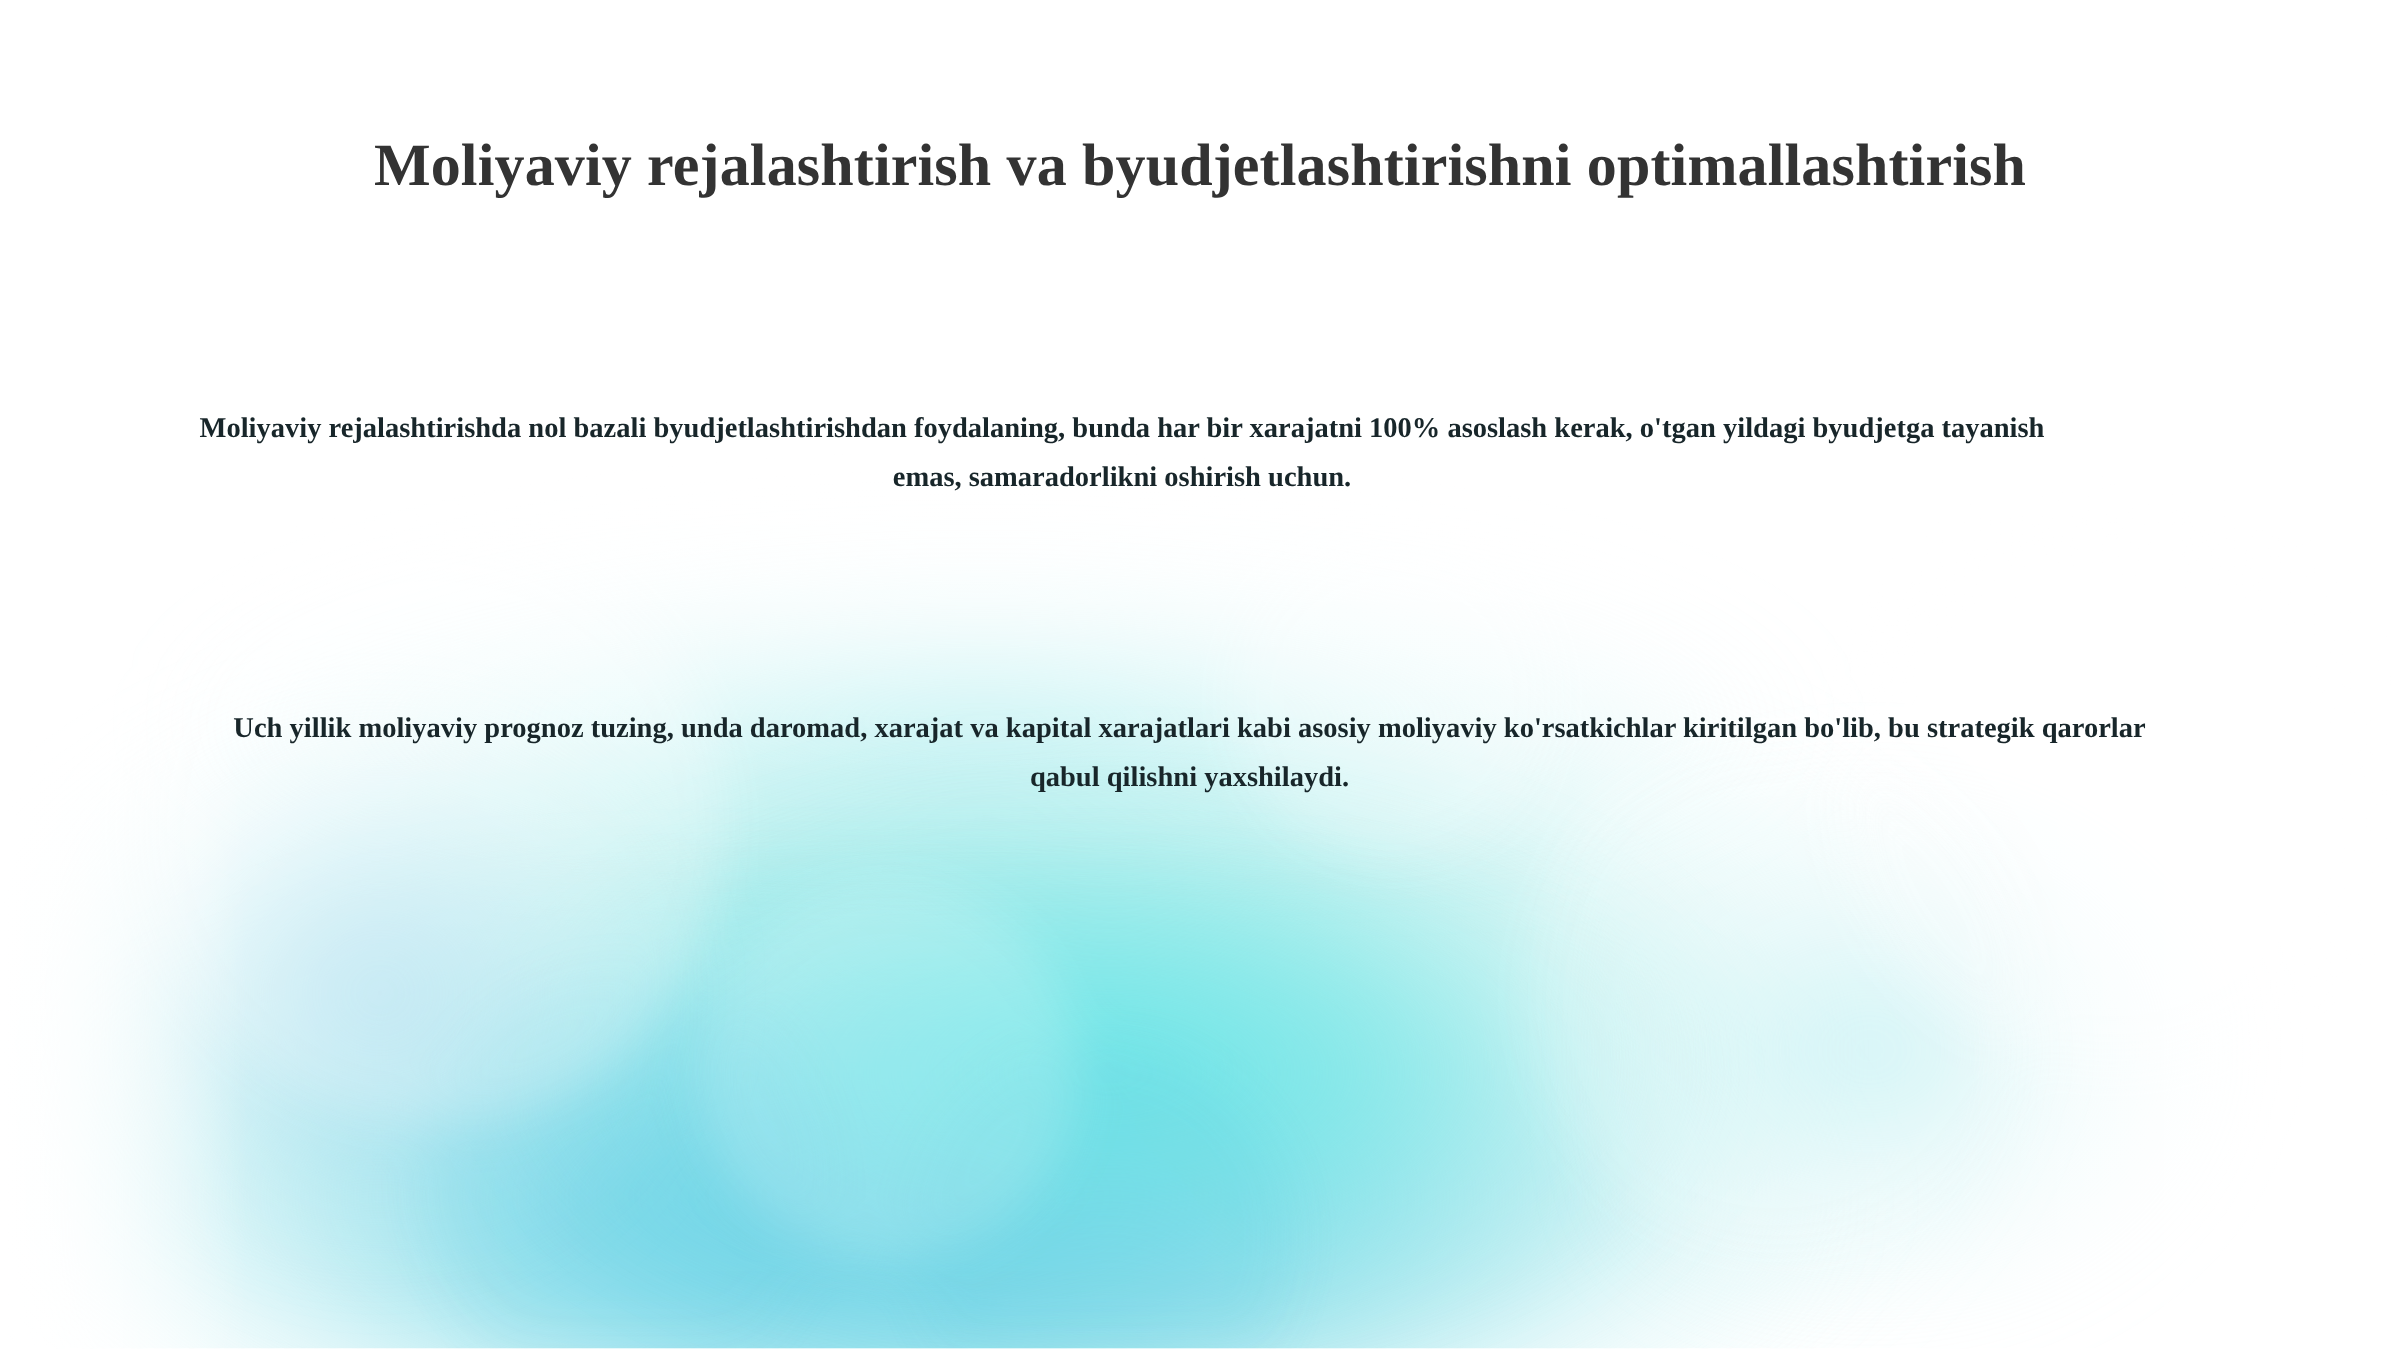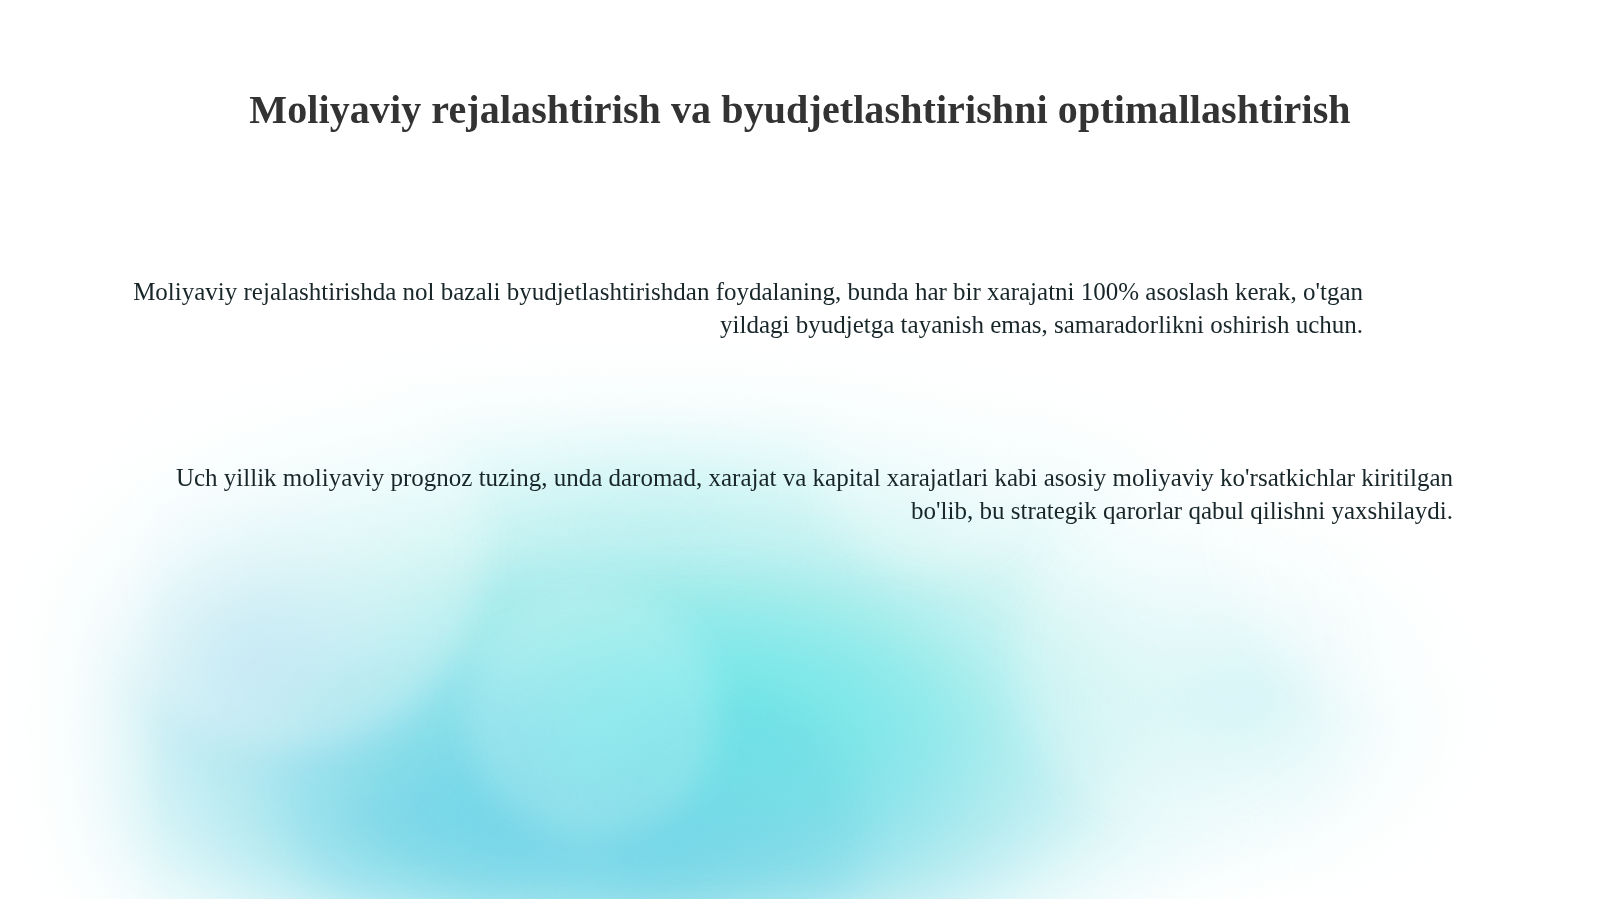--- a/index.html
+++ b/index.html
@@ -173,29 +173,29 @@
     color: #333333;
     letter-spacing: 0.1px;
     line-height: 1.25;
     white-space: nowrap;
   }
 
   .body-block {
     position: absolute;
     left: 133px;
     width: 1340px;
-    font-size: 25px;
-    font-weight: normal;
+    font-size: 19px;
+    font-weight: bold;
     color: #18262a;
     line-height: 33px;
-    text-align: right;
+    text-align: center;
   }
 
   .body-1 { top: 250px; width: 1230px; }
-  .body-2 { top: 436px; width: 1320px; }
+  .body-2 { top: 450px; width: 1320px; }
   .body-3 { top: 650px; width: 1335px; }
 </style>
 </head>
 <body>
 
 <div class="slide">
 
   <div class="wc-layer wc-base"></div>
   <div class="wc-layer wc-top-bleed"></div>
   <div class="wc-layer wc-bottom"></div>

